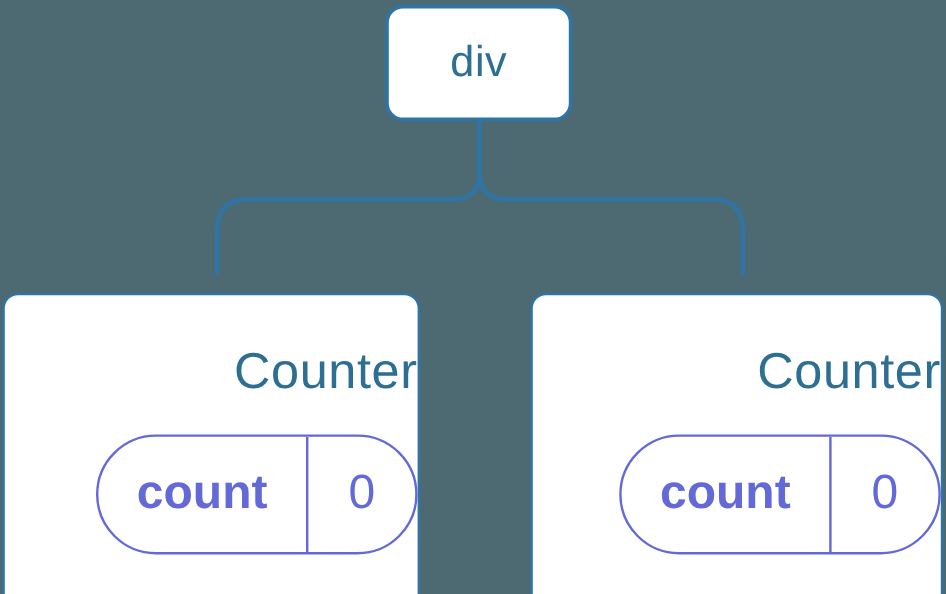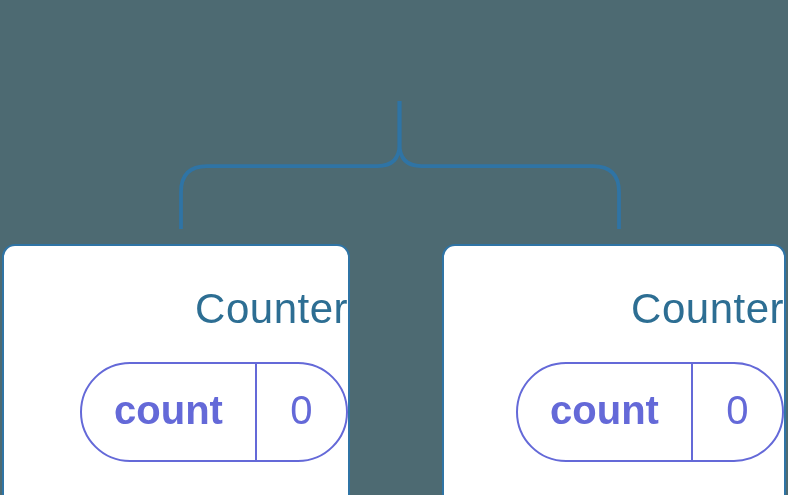--- a/index.html
+++ b/index.html
@@ -108,20 +108,23 @@
 </head>
 <body>
 
 <div class="canvas">
 
   <svg class="connector-svg" viewBox="0 0 788 495" xmlns="http://www.w3.org/2000/svg" aria-hidden="true">
     <path d="M399.5,101 L399.5,144 Q399.5,166 377.5,166 L207,166 Q181,166 181,192 L181,229"></path>
     <path d="M399.5,101 L399.5,144 Q399.5,166 421.5,166 L593,166 Q619,166 619,192 L619,229"></path>
   </svg>
 
+  <div class="root-node">
+    <span class="label">div</span>
+  </div>
 
   <div class="counter-card left">
     <div class="counter-title">Counter</div>
     <div class="state-pill">
       <div class="key-cell">count</div>
       <div class="value-cell">0</div>
     </div>
   </div>
 
   <div class="counter-card right">

